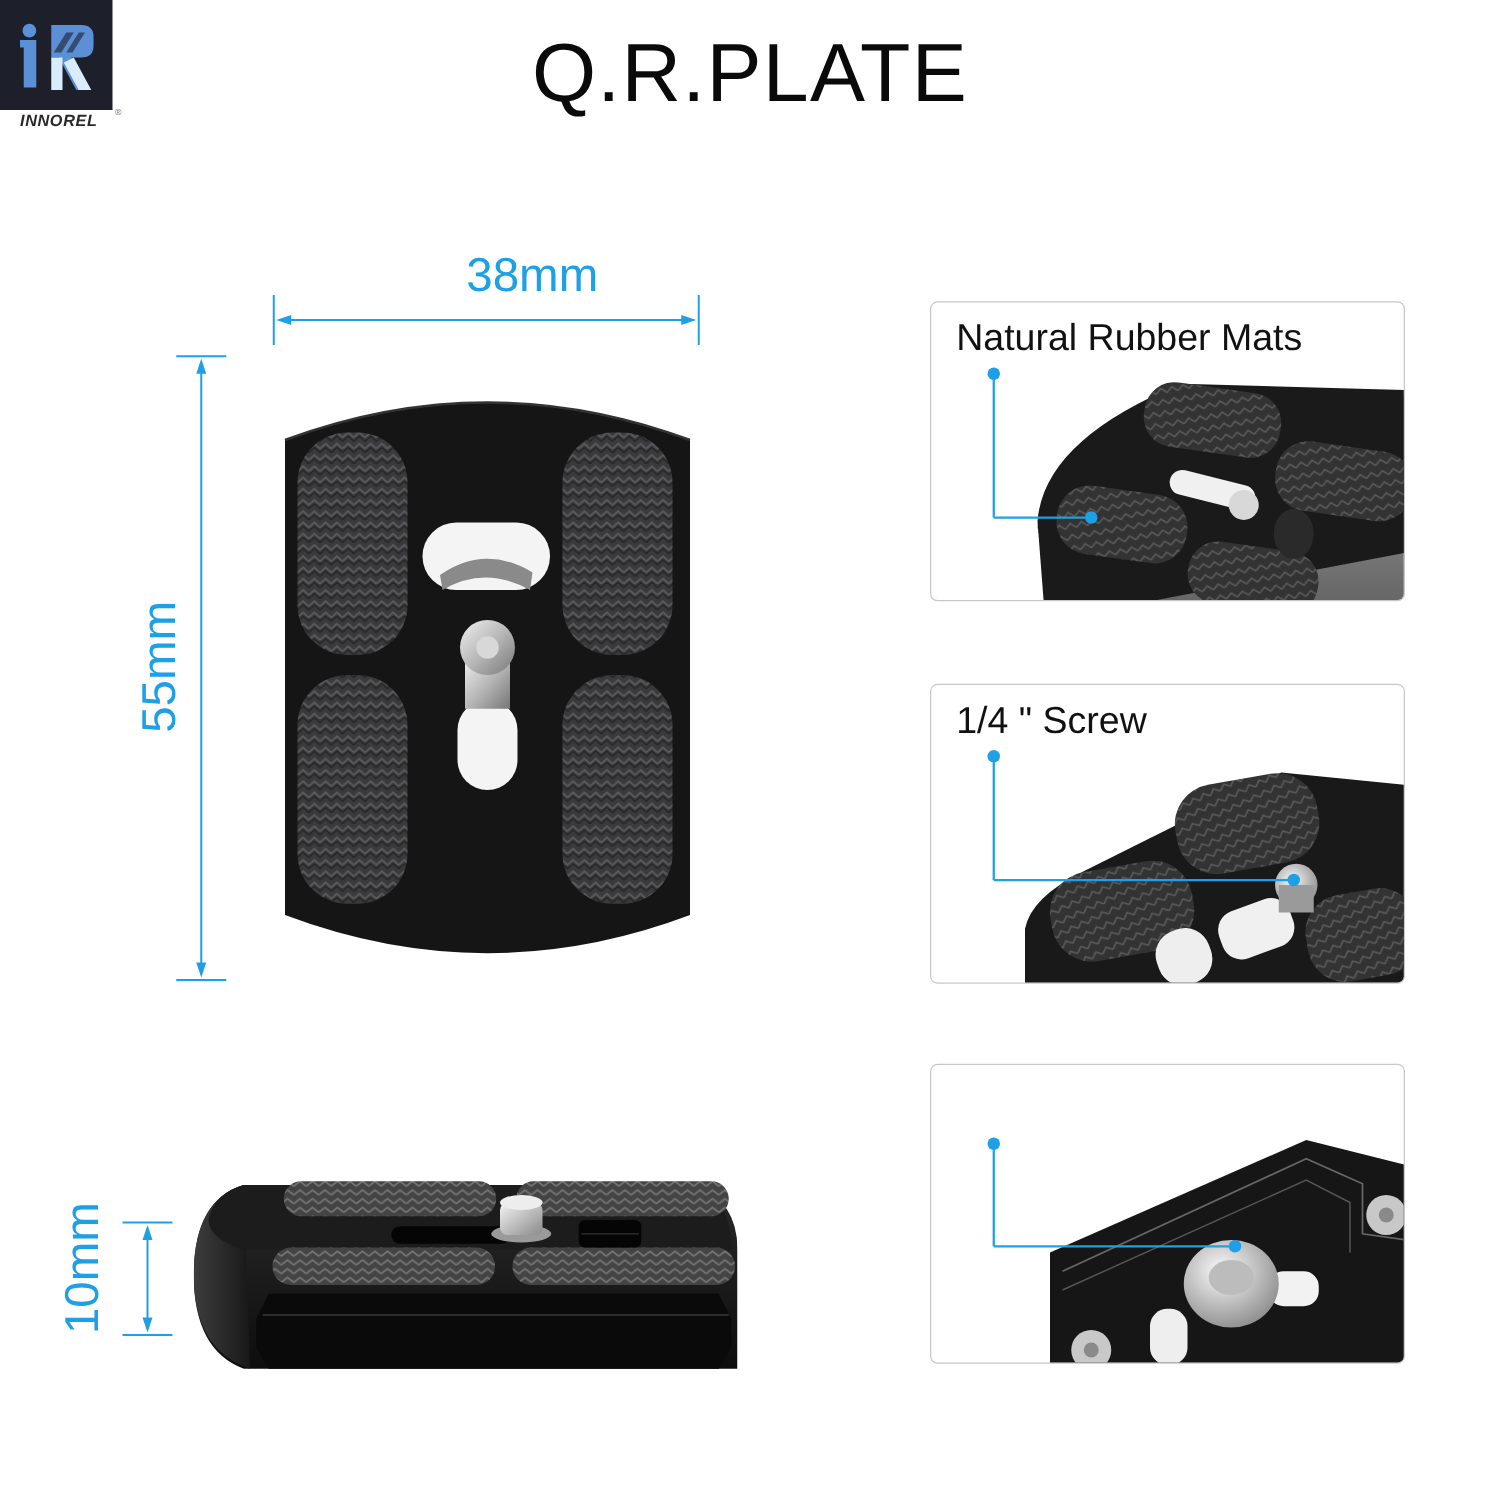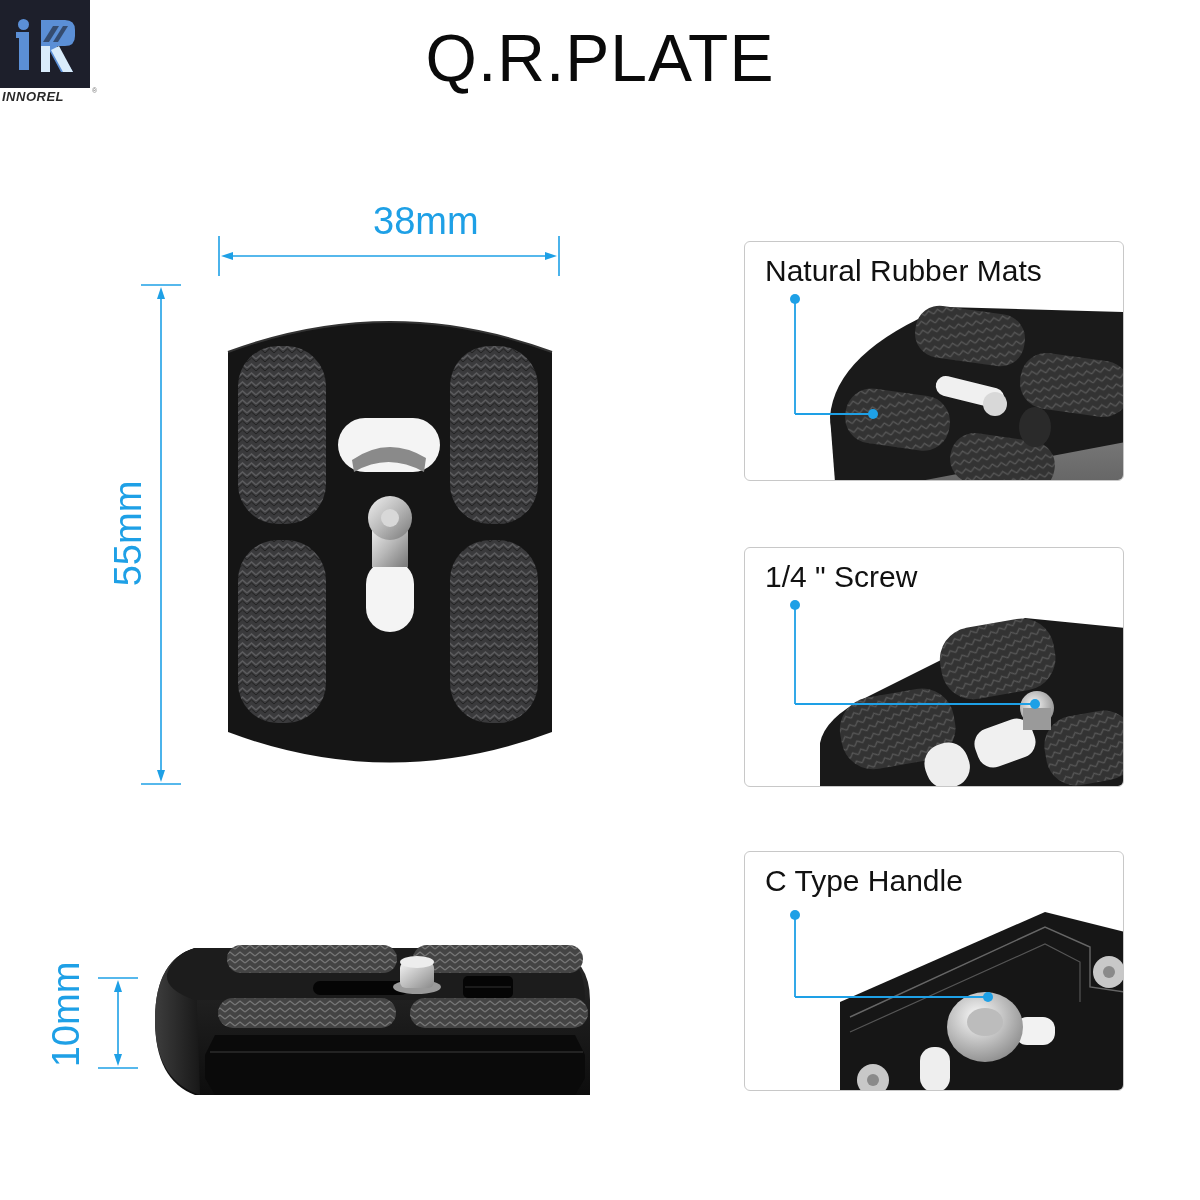--- a/index.html
+++ b/index.html
@@ -6,21 +6,21 @@
   html, body { width: 1200px; height: 1200px; background: #ffffff; overflow: hidden; }
   body { position: relative; font-family: "Liberation Sans", "DejaVu Sans", sans-serif; color: #111; }
 
   
   .logo { position: absolute; left: 0; top: 0; width: 130px; height: 105px; }
   .logo-box { position: absolute; left: 0; top: 0; width: 90px; height: 88px; background: #1d1f2b; }
   .logo-i-dot { position: absolute; left: 18px; top: 19px; width: 11px; height: 11px; border-radius: 50%; background: #5b8fd6; }
   .logo-i-stem { position: absolute; left: 19px; top: 32px; width: 10px; height: 38px; background: #5b8fd6; }
   .logo-i-left { position: absolute; left: 16px; top: 32px; width: 4px; height: 6px; background: #5b8fd6; }
   .logo-r { position: absolute; left: 35px; top: 20px; width: 40px; height: 52px; }
-  .logo-text { position: absolute; left: 2px; top: 89px; font-size: 13px; font-weight: bold; font-style: italic; letter-spacing: 0.5px; color: #2a2a2a; }
+  .logo-text { position: absolute; left: 16px; top: 89px; font-size: 13px; font-weight: bold; font-style: italic; letter-spacing: 0.5px; color: #2a2a2a; }
   .logo-reg { position: absolute; left: 92px; top: 87px; font-size: 7px; color: #777; }
 
   
   .title { position: absolute; left: 0; width: 1200px; top: 20px; text-align: center; font-size: 66px; font-weight: normal; letter-spacing: 1px; color: #0a0a0a; }
   .dim-label { position: absolute; font-size: 38px; color: #1ea0e6; }
   .dim-label-v { position: absolute; font-size: 38px; color: #1ea0e6; transform: rotate(-90deg); transform-origin: center center; white-space: nowrap; }
 
   svg.dims { position: absolute; left: 0; top: 0; width: 1200px; height: 1200px; pointer-events: none; }
 
   
@@ -232,20 +232,19 @@
     <path d="M105 180 L300 92 L335 110 L335 150" stroke="#555" stroke-width="1.2" fill="none"></path>
     <circle cx="364" cy="120" r="16" fill="#c8c8c8"></circle>
     <circle cx="364" cy="120" r="6" fill="#8a8a8a"></circle>
     <circle cx="128" cy="228" r="16" fill="#c8c8c8"></circle>
     <circle cx="128" cy="228" r="6" fill="#8a8a8a"></circle>
     <rect x="175" y="195" width="30" height="45" rx="14" fill="#eee"></rect>
     <rect x="270" y="165" width="40" height="28" rx="12" fill="#f2f2f2"></rect>
     <ellipse cx="240" cy="175" rx="38" ry="35" fill="url(#ringG)"></ellipse>
     <ellipse cx="240" cy="170" rx="18" ry="14" fill="#bcbcbc"></ellipse>
   </svg>
-  <div class="card-title">C Type Handle</div>
   <svg class="callout" viewBox="0 0 380 240">
     <line x1="50" y1="63" x2="50" y2="145" stroke="#1ea0e6" stroke-width="1.8"></line>
     <line x1="50" y1="145" x2="243" y2="145" stroke="#1ea0e6" stroke-width="1.8"></line>
     <circle cx="50" cy="63" r="5" fill="#1ea0e6"></circle>
     <circle cx="243" cy="145" r="5" fill="#1ea0e6"></circle>
   </svg>
 </div>
 
 </body></html>

